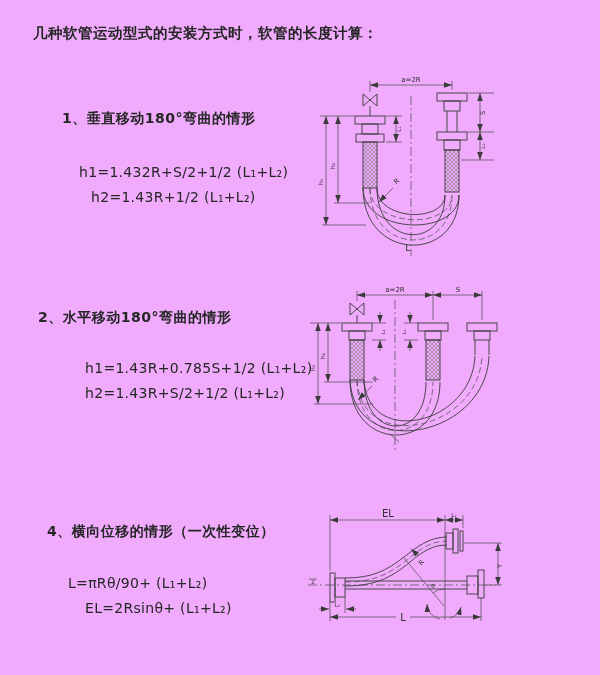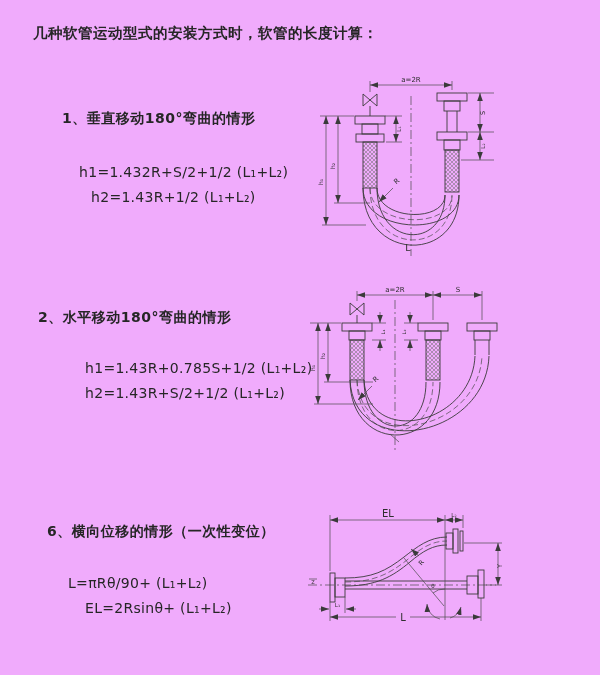--- a/index.html
+++ b/index.html
@@ -40,21 +40,21 @@
   <div class="t title">几种软管运动型式的安装方式时，软管的长度计算：</div>
 
   <div class="t head h1h">1、垂直移动180°弯曲的情形</div>
   <div class="t frm f12">h1=1.432R+S/2+1/2 (L₁+L₂)</div>
   <div class="t frm f13">h2=1.43R+1/2 (L₁+L₂)</div>
 
   <div class="t head h2h">2、水平移动180°弯曲的情形</div>
   <div class="t frm f22">h1=1.43R+0.785S+1/2 (L₁+L₂)</div>
   <div class="t frm f23">h2=1.43R+S/2+1/2 (L₁+L₂)</div>
 
-  <div class="t head h3h">6、横向位移的情形（一次性变位）</div>
+  <div class="t head h3h">4、横向位移的情形（一次性变位）</div>
   <div class="t frm f31">L=πRθ/90+ (L₁+L₂)</div>
   <div class="t frm f33">EL=2Rsinθ+ (L₁+L₂)</div>
 
   <svg class="diag d1" width="290" height="200" viewBox="0 0 290 200">
     <line class="cl" x1="103" y1="26" x2="103" y2="186"></line>
 
     <line class="thin" x1="62" y1="22" x2="62" y2="11"></line>
     <line class="thin" x1="144" y1="20" x2="144" y2="11"></line>
     <line class="thin" x1="62" y1="15" x2="144" y2="15" marker-start="url(#ah)" marker-end="url(#ah)"></line>
     <text x="103" y="12" font-size="7" text-anchor="middle">a=2R</text>

